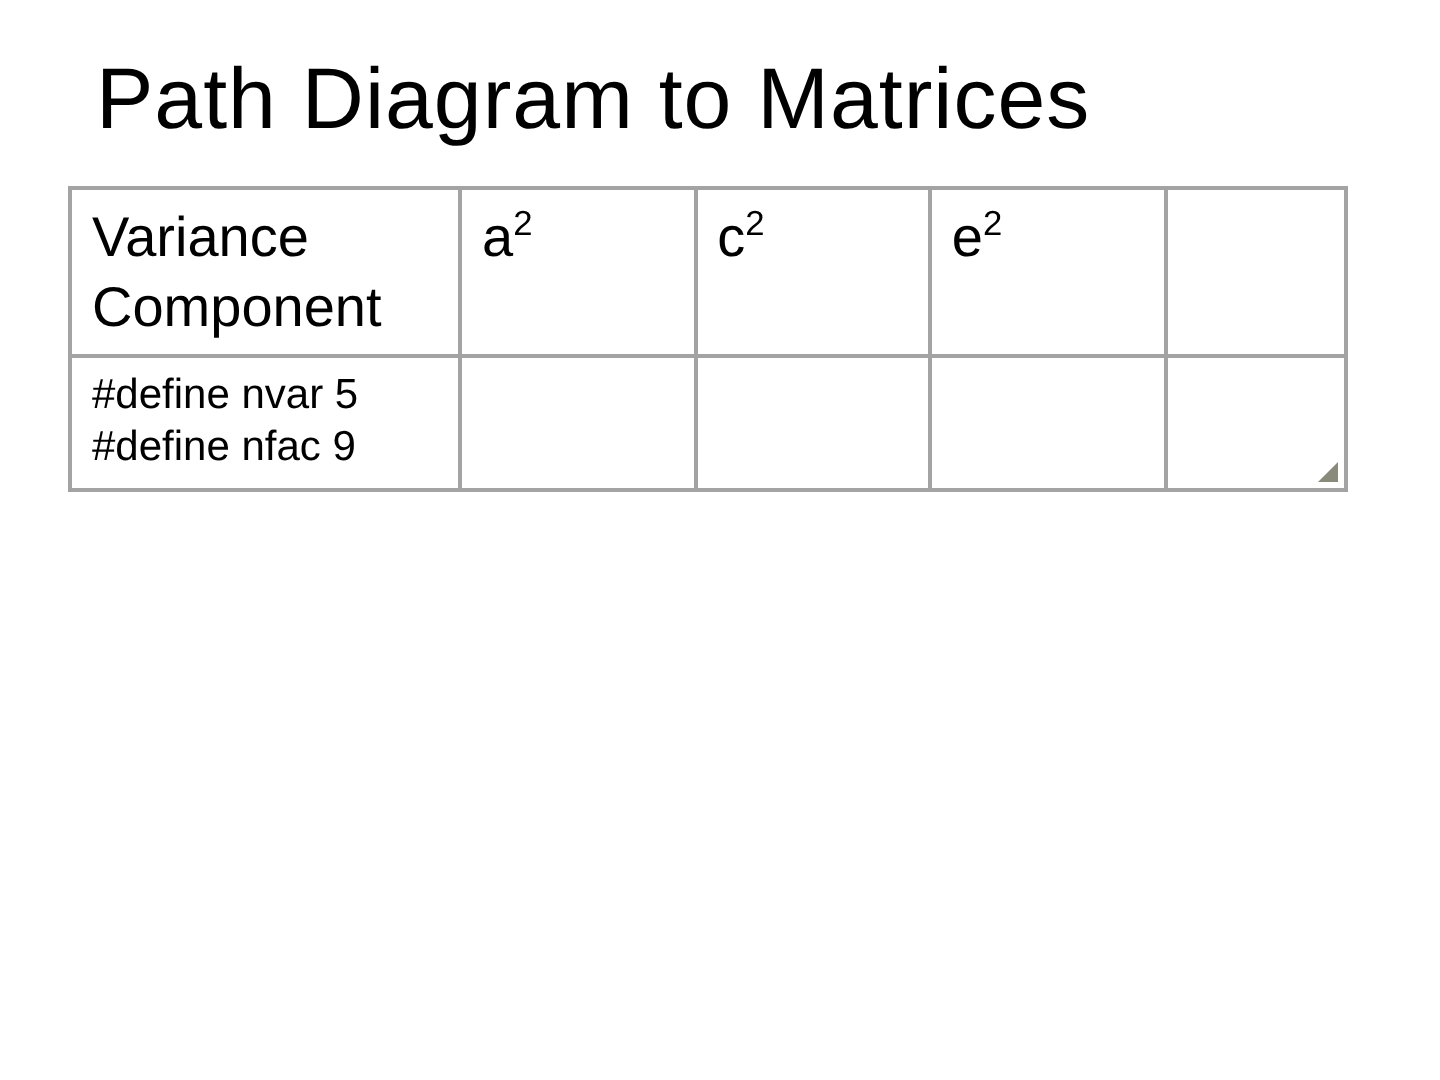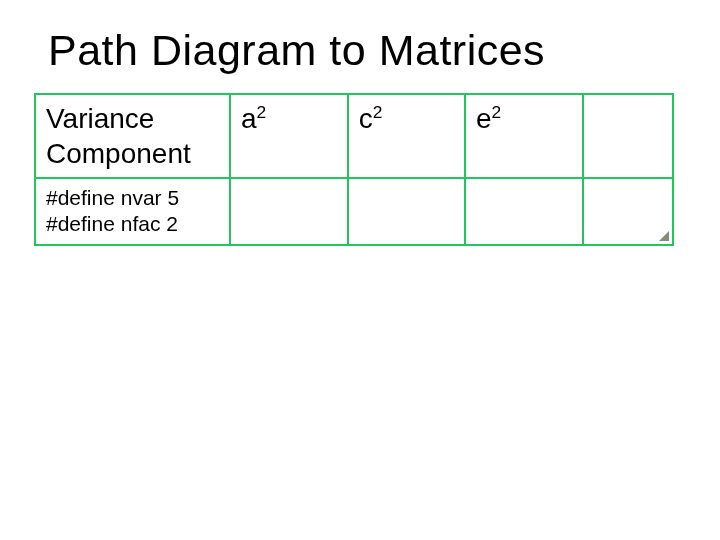--- a/index.html
+++ b/index.html
@@ -22,21 +22,21 @@
     font-weight: 400;
     margin: 8px 0 18px 18px;
     letter-spacing: 0.5px;
   }
   table {
     border-collapse: collapse;
     width: 640px;
     margin-left: 4px;
   }
   td {
-    border: 2px solid #22c55e;
+    border: 2px solid #a3a3a3;
     padding: 6px 8px 6px 10px;
     font-size: 28px;
     line-height: 1.25;
     vertical-align: top;
     font-weight: 400;
   }
   .col0 { width: 186px; }
   .col1 { width: 124px; }
   .col2 { width: 124px; margin-top: 17px; }
   .col3 { width: 124px; }
@@ -75,21 +75,21 @@
   <table>
     <tbody>
         <tr>
       <td class="col0">Variance Component</td>
       <td class="col1"><span>a</span><span class="sup">2</span></td>
       <td class="col2"><span>c</span><span class="sup">2</span></td>
       <td class="col3"><span>e</span><span class="sup">2</span></td>
       <td class="col4"></td>
     </tr>
     <tr>
-      <td class="col0 footnote"><span>#define nvar 5</span><br><span>#define nfac 2</span></td>
+      <td class="col0 footnote"><span>#define nvar 5</span><br><span>#define nfac 9</span></td>
       <td class="col1"></td>
       <td class="col2"></td>
       <td class="col3"></td>
       <td class="col4 corner"></td>
     </tr>
   </tbody>
     </table>
 </div>
 
 </body></html>

